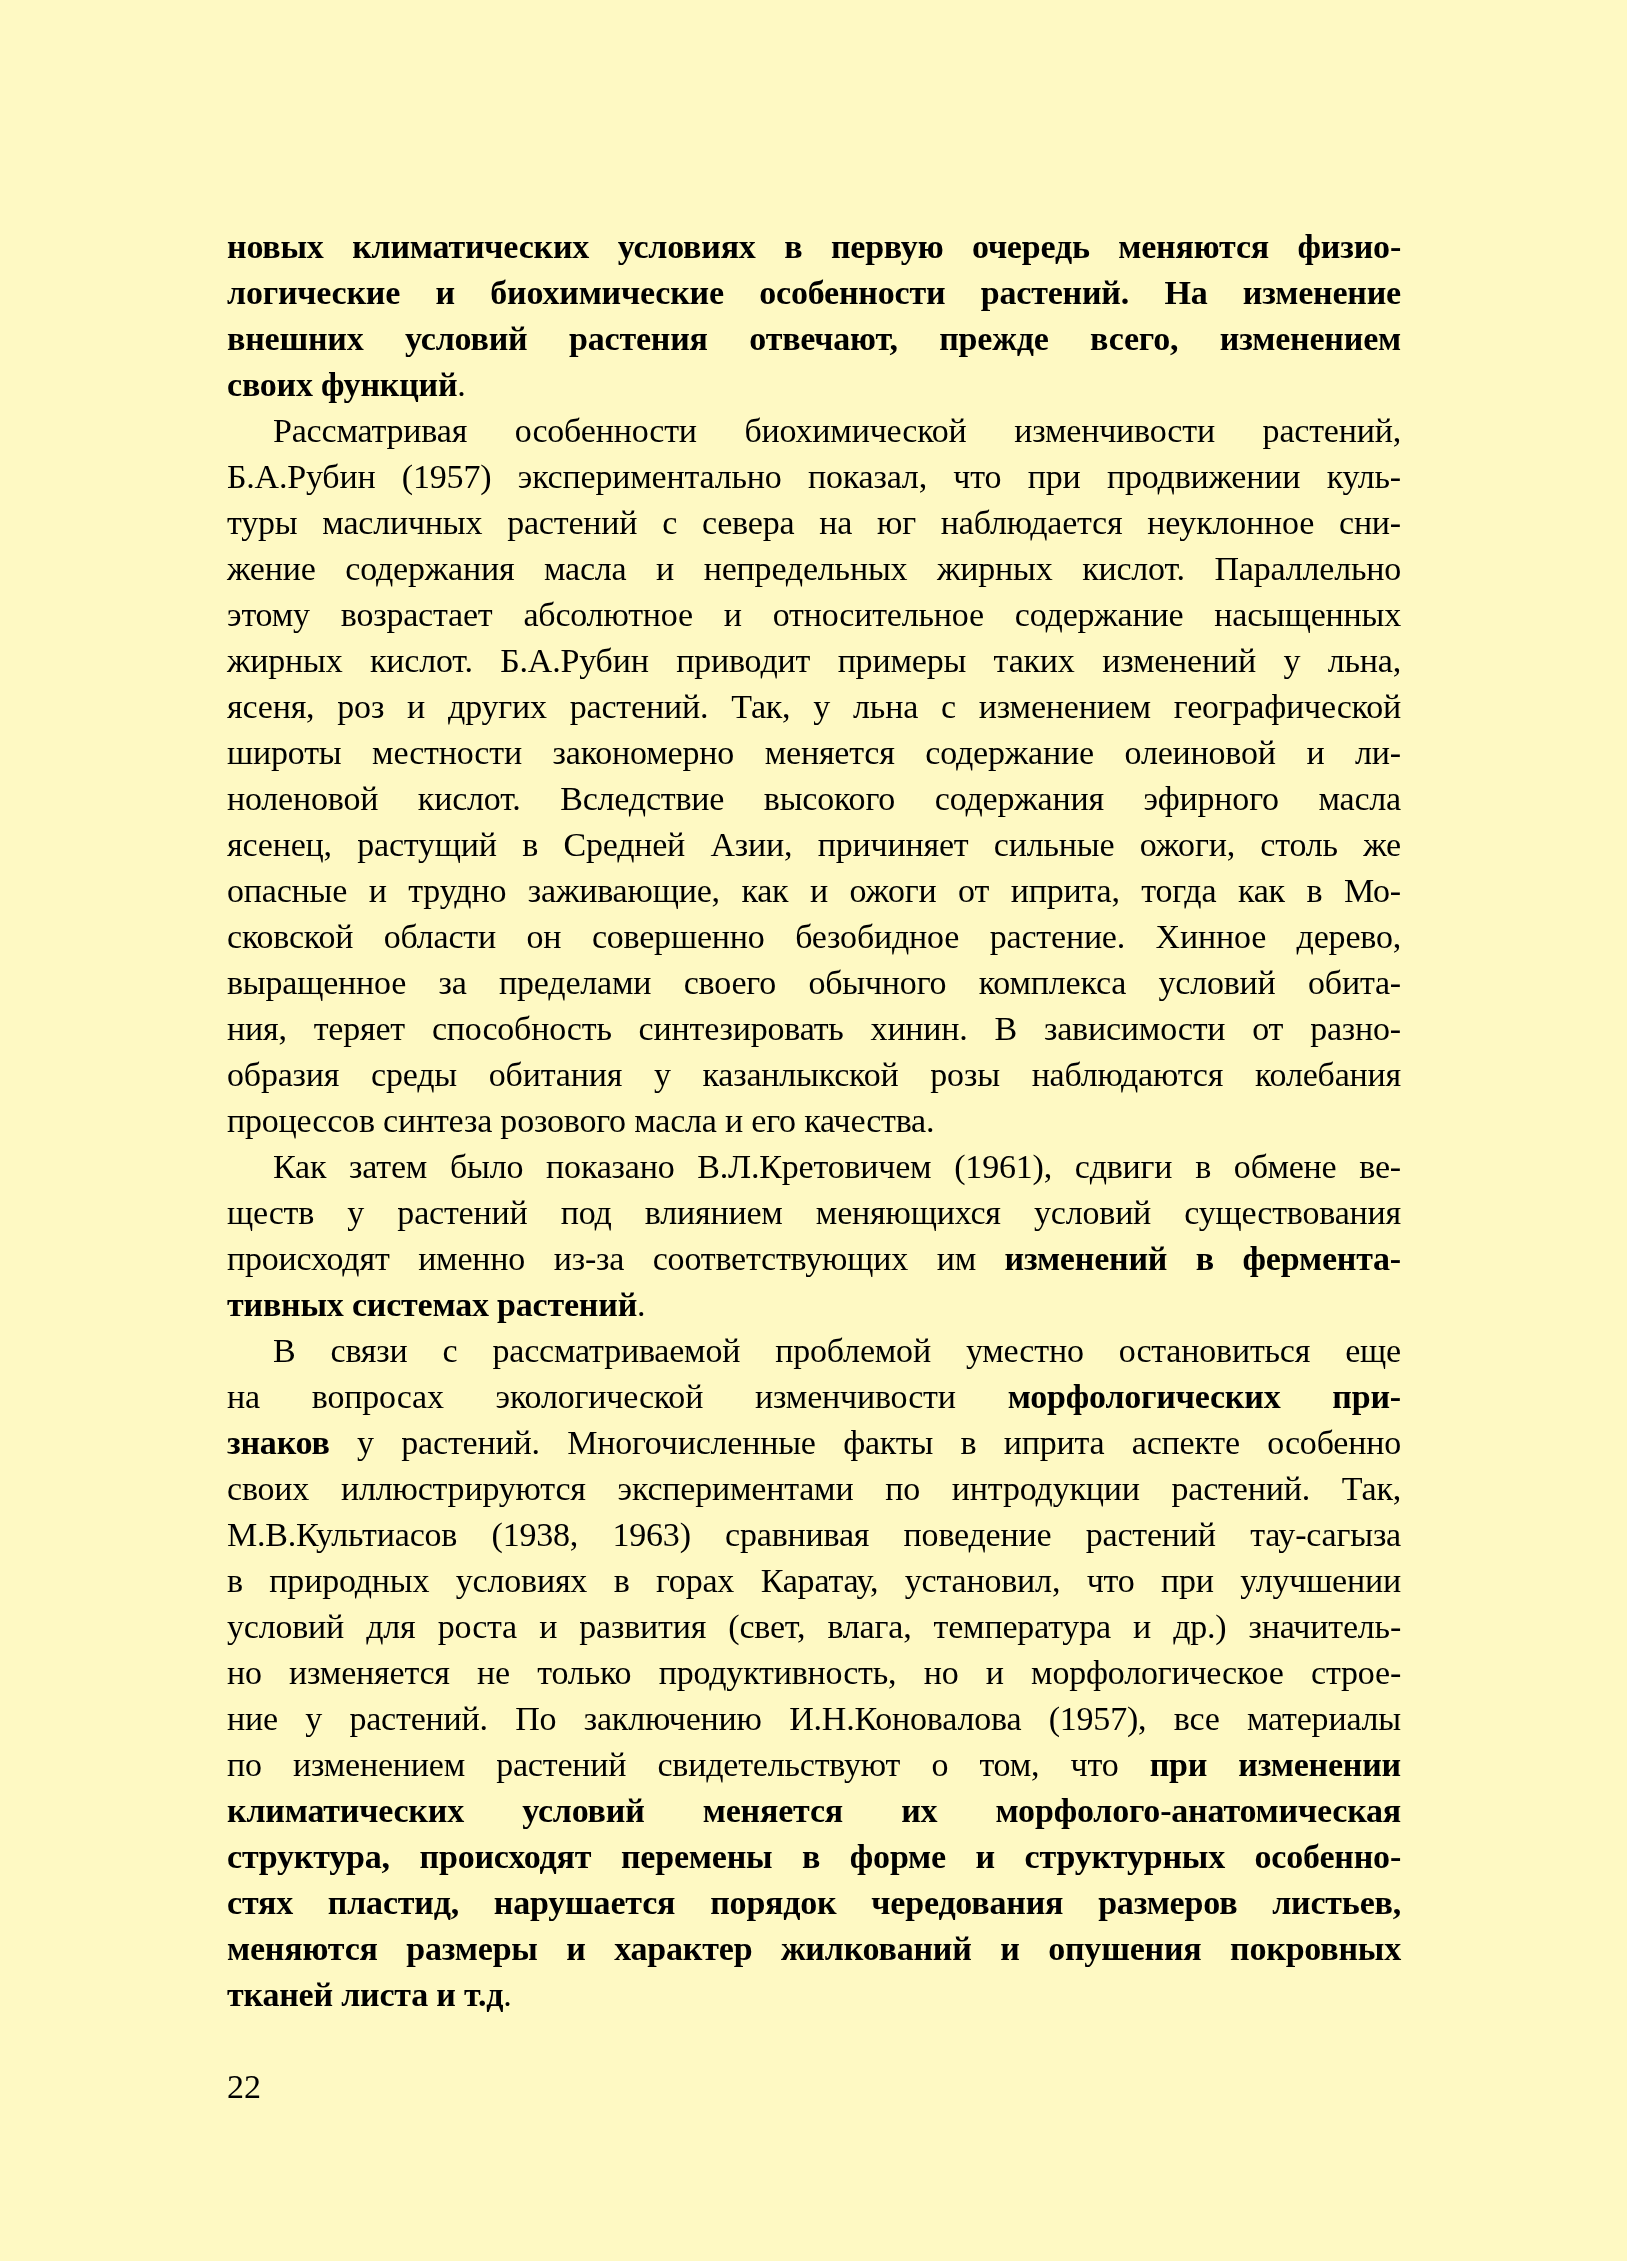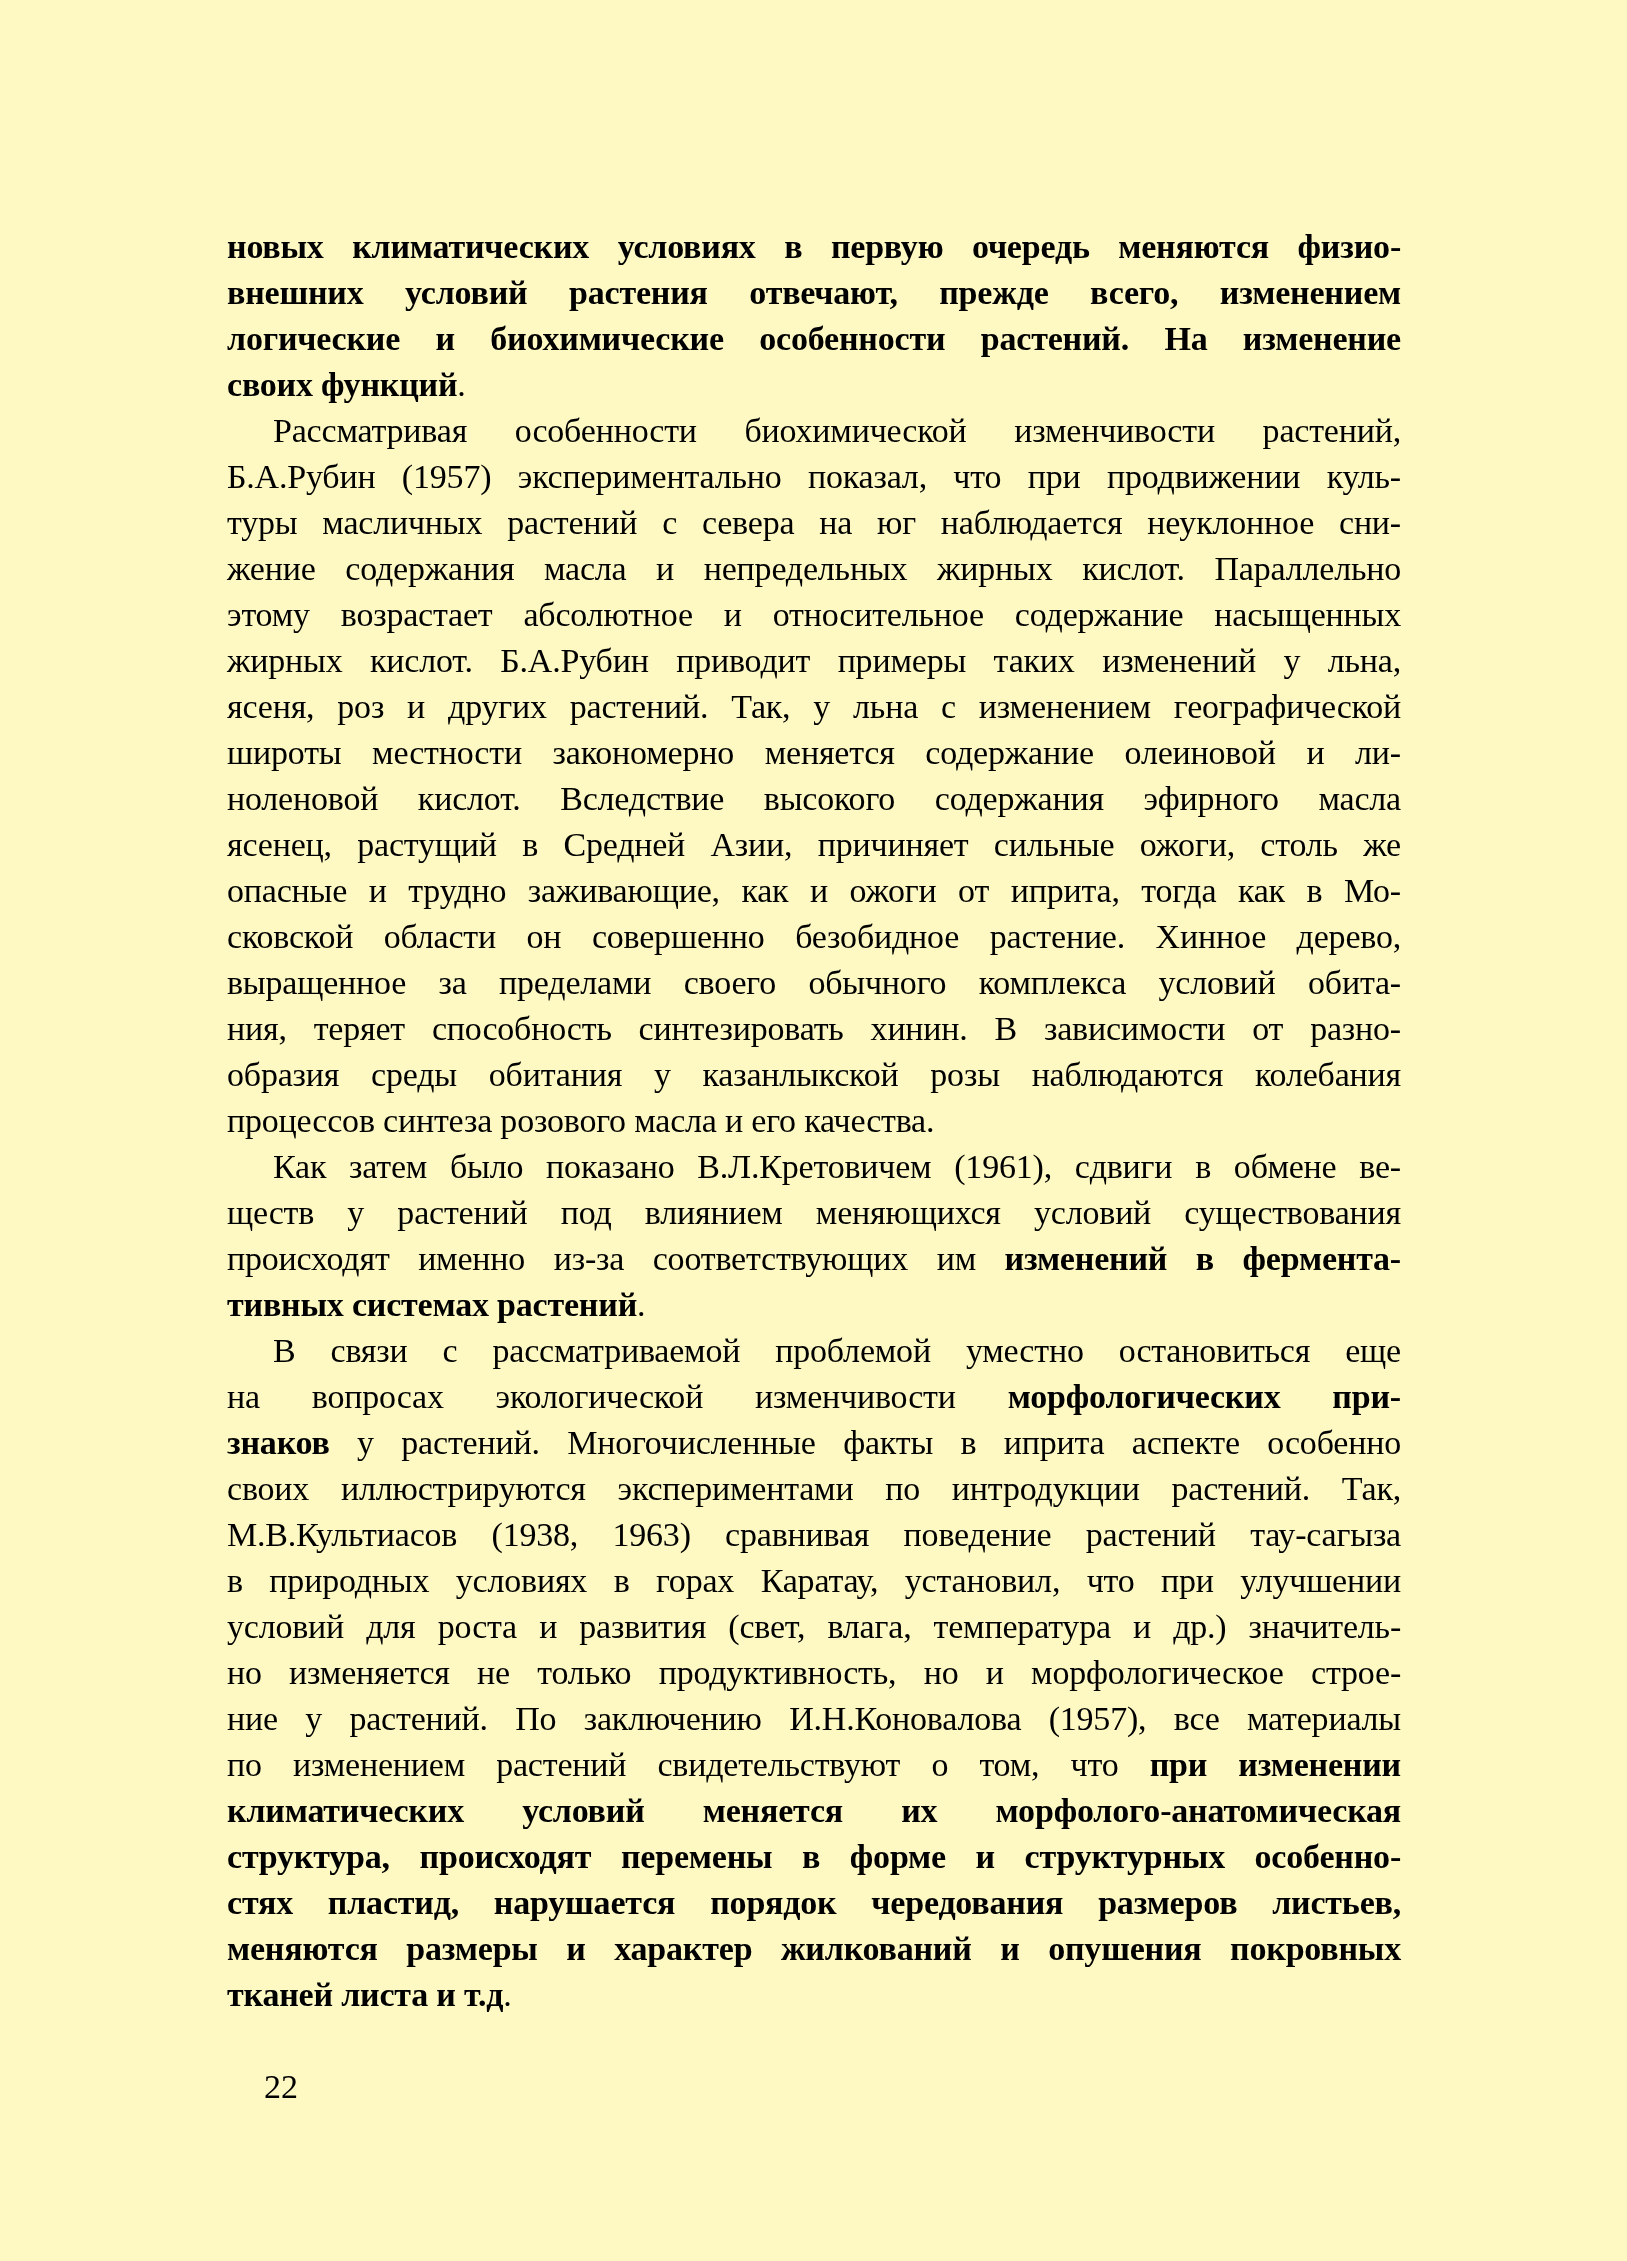--- a/index.html
+++ b/index.html
@@ -38,31 +38,30 @@
   }
   .b {
     font-weight: bold;
   }
   .pagenum {
     position: absolute;
     left: 227px;
     top: 2064px;
     font-size: 34px;
     line-height: 46px;
-    margin-left: 37px;
   }
 </style>
 </head>
 <body>
 
 <div class="page">
   <div class="textblock">
       <div class="line"><span class="b">новых климатических условиях в первую очередь меняются физио-</span></div>
+      <div class="line"><span class="b">логические и биохимические особенности растений. На изменение</span></div>
       <div class="line"><span class="b">внешних условий растения отвечают, прежде всего, изменением</span></div>
-      <div class="line"><span class="b">логические и биохимические особенности растений. На изменение</span></div>
       <div class="line end"><span class="b">своих функций</span><span>.</span></div>
       <div class="line indent"><span>Рассматривая особенности биохимической изменчивости растений,</span></div>
       <div class="line"><span>Б.А.Рубин (1957) экспериментально показал, что при продвижении куль-</span></div>
       <div class="line"><span>туры масличных растений с севера на юг наблюдается неуклонное сни-</span></div>
       <div class="line"><span>жение содержания масла и непредельных жирных кислот. Параллельно</span></div>
       <div class="line"><span>этому возрастает абсолютное и относительное содержание насыщенных</span></div>
       <div class="line"><span>жирных кислот. Б.А.Рубин приводит примеры таких изменений у льна,</span></div>
       <div class="line"><span>ясеня, роз и других растений. Так, у льна с изменением географической</span></div>
       <div class="line"><span>широты местности закономерно меняется содержание олеиновой и ли-</span></div>
       <div class="line"><span>ноленовой кислот. Вследствие высокого содержания эфирного масла</span></div>

